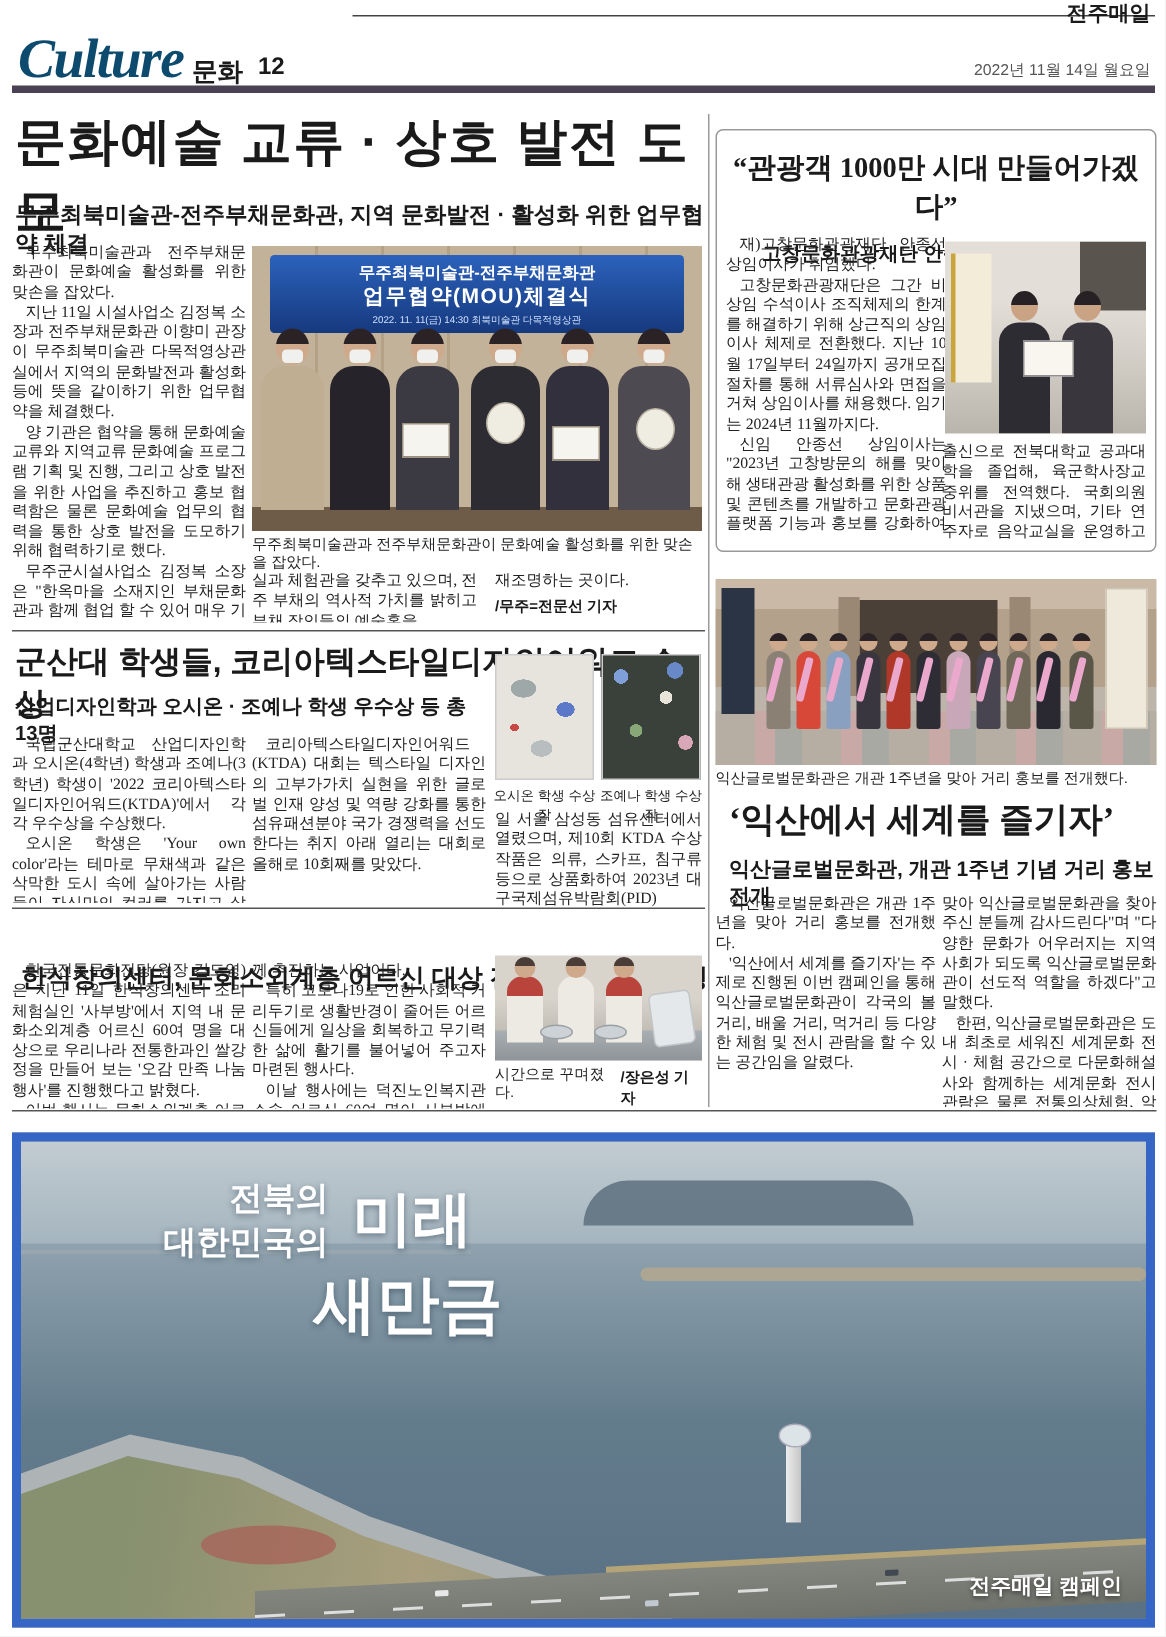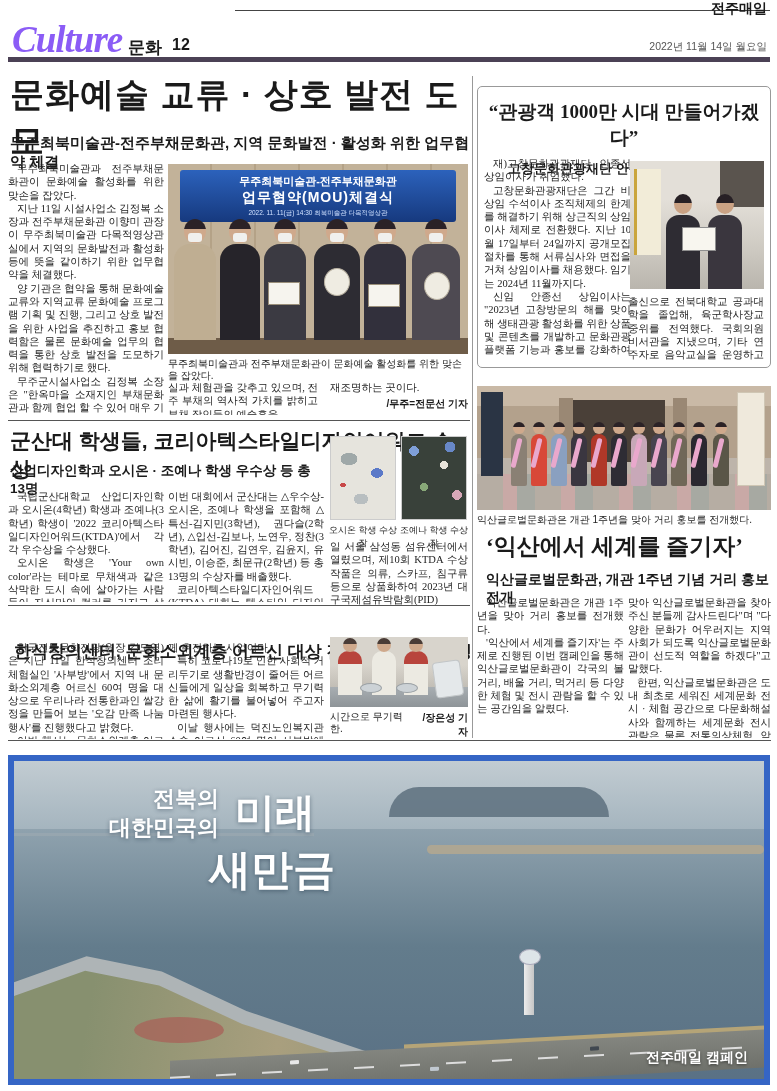--- a/index.html
+++ b/index.html
@@ -2,30 +2,30 @@
 <html><head>
 <meta charset="utf-8">
 <style>
   html,body{margin:0;padding:0;background:#e9e9e9;}
   .page{position:relative;width:777px;height:1091px;background:#fff;margin:0 auto;overflow:hidden;
         font-family:"Liberation Sans","DejaVu Sans",sans-serif;color:#1a1a1a;}
   
   .top-rule{position:absolute;left:235px;top:10px;width:535px;height:1px;background:#444;}
   .paper-name{position:absolute;right:10px;top:0;font-size:14px;font-weight:800;}
   .culture-logo{position:absolute;left:12px;top:18px;font-size:37px;font-weight:800;font-style:italic;
-        color:#8b5cf6;letter-spacing:-1px;font-family:"Liberation Serif","DejaVu Serif",serif;}
+        color:#0c4a6e;letter-spacing:-1px;font-family:"Liberation Serif","DejaVu Serif",serif;}
   .section-ko{position:absolute;left:128px;top:36px;font-size:17px;font-weight:800;}
   .page-num{position:absolute;left:172px;top:36px;font-size:16px;font-weight:600;}
   .date{position:absolute;right:10px;top:40px;font-size:10.5px;color:#555;}
   .head-bar{position:absolute;left:8px;top:57px;width:762px;height:5px;background:#4b4155;}
   
   .col{position:absolute;overflow:hidden;}
   .col p{margin:0;text-indent:9px;font-size:10.5px;line-height:13.3px;text-align:justify;
         font-family:"Liberation Serif","DejaVu Serif",serif;color:#222;}
-  .byline{text-align:right;font-size:10px;font-weight:600;margin-top:3px;font-family:"Liberation Sans",sans-serif;}
+  .byline{text-align:left;font-size:10px;font-weight:600;margin-top:3px;font-family:"Liberation Sans",sans-serif;}
   .caption{font-size:10px;line-height:12px;color:#222;}
   .divider{position:absolute;background:#555;height:1px;}
   .vrule{position:absolute;background:#999;width:1px;}
   
   #mou-headline{position:absolute;left:10px;top:72px;width:460px;font-size:34px;font-weight:800;letter-spacing:1px;}
   #mou-subhead{position:absolute;left:10px;top:134px;width:462px;font-size:15px;font-weight:700;}
   #mou-photo{position:absolute;left:168px;top:164px;width:300px;height:190px;overflow:hidden;
         background:repeating-linear-gradient(90deg,#c2b299 0 42px,#b4a287 42px 44px);}
   .mou-floor{position:absolute;left:0;bottom:0;width:100%;height:16px;background:#6e5c48;}
   .mou-banner{position:absolute;left:12px;top:6px;right:12px;height:52px;border-radius:3px;
@@ -228,21 +228,20 @@
     </div>
   </div>
 
   <h2 id="kt-headline" style="margin:0;">군산대 학생들, 코리아텍스타일디자인어워드 수상</h2>
   <div id="kt-subhead">산업디자인학과 오시온 · 조예나 학생 우수상 등 총 13명</div>
   <div class="col body-text" id="kt-col1">
     <p>국립군산대학교 산업디자인학과 오시온(4학년) 학생과 조예나(3학년) 학생이 '2022 코리아텍스타일디자인어워드(KTDA)'에서 각각 우수상을 수상했다.</p>
     <p>오시온 학생은 'Your own color'라는 테마로 무채색과 같은 삭막한 도시 속에 살아가는 사람들이 자신만의 컬러를 가지고 살아가길 바라는 마음을 새와 곤충 등 자연에서 소재를 찾아 디자인하였으며, 조예나 학생은 '밤의 향기'를 주제로 서정적인 꽃과 야행성 동물들을 모티프로 밤의 서늘하고 고요한 분위기를 표현한 인테리어용 텍스타일 디자인을 제작했다.</p>
   </div>
   <div class="col body-text" id="kt-col2">
-    <p style="text-indent:0;">이번 대회에서 군산대는 △우수상-오시온, 조예나 학생을 포함해 △특선-김지민(3학년), 권다슬(2학년), △입선-김보나, 노연우, 정찬(3학년), 김어진, 김연우, 김윤지, 유시빈, 이승준, 최문규(2학년) 등 총 13명의 수상자를 배출했다.</p>
     <p>코리아텍스타일디자인어워드(KTDA) 대회는 텍스타일 디자인의 고부가가치 실현을 위한 글로벌 인재 양성 및 역량 강화를 통한 섬유패션분야 국가 경쟁력을 선도한다는 취지 아래 열리는 대회로 올해로 10회째를 맞았다.</p>
 
   </div>
   <div class="kt-img" id="kt-img1"></div>
   <div class="kt-img" id="kt-img2"></div>
   <div class="kt-cap" id="kt-cap1">오시온 학생 수상작</div>
   <div class="kt-cap" id="kt-cap2">조예나 학생 수상작</div>
   <div class="col body-text" id="kt-col3">
     <p style="text-indent:0;">일 서울 삼성동 섬유센터에서 열렸으며, 제10회 KTDA 수상 작품은 의류, 스카프, 침구류 등으로 상품화하여 2023년 대구국제섬유박람회(PID) 'KTDA부스'에서 전시될 계획이다.</p>
 
@@ -296,21 +295,21 @@
   <div id="hs-photo">
     <span class="hs-table"></span>
     <i class="hp red" style="left:8px;"></i>
     <i class="hp" style="left:42px;"></i>
     <i class="hp red" style="left:74px;"></i>
     <span class="hs-bowl" style="left:30px;"></span>
     <span class="hs-bowl" style="left:66px;"></span>
     <span class="hs-bag"></span>
   </div>
   <div id="hs-capline">
-    <span class="caption">시간으로 무기력한.</span>
+    <span class="caption">시간으로 꾸며졌다.</span>
     <span class="byline" style="margin-top:0;">/장은성 기자</span>
   </div>
 
   <div class="divider" style="left:8px;top:740px;width:763px;"></div>
 
   <div id="ad">
     <div class="ad-sky"></div>
     <div class="ad-island"></div>
     <div class="ad-sea"></div>
     <div class="ad-sandbar"></div>

